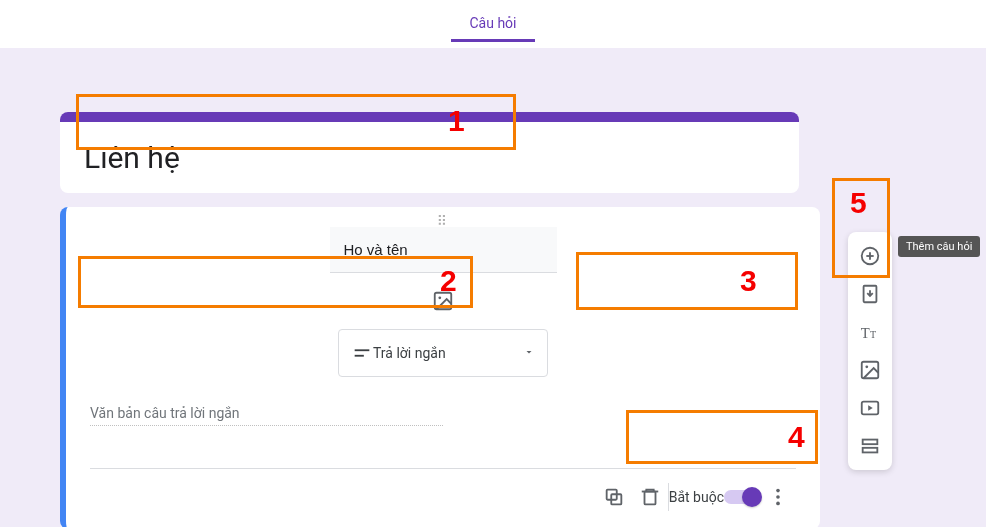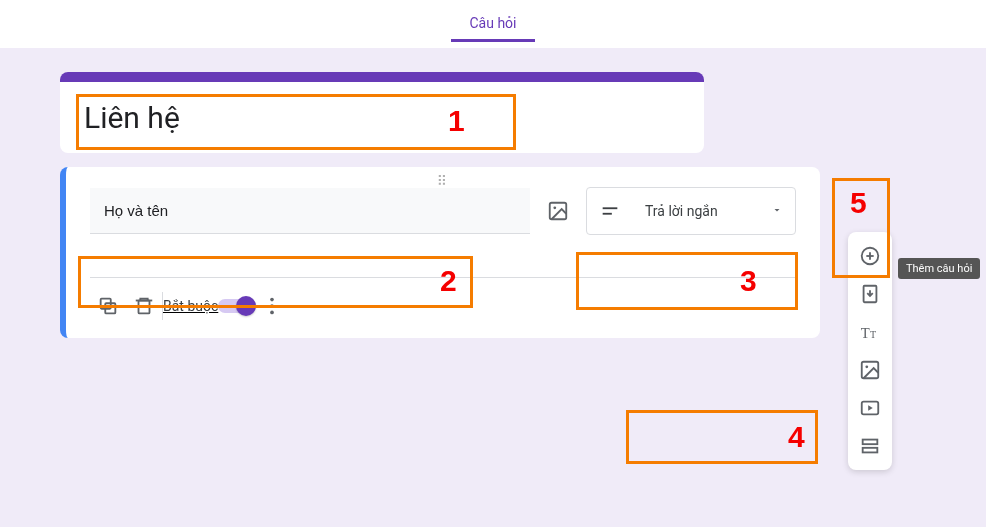--- a/index.html
+++ b/index.html
@@ -43,22 +43,23 @@
     position: relative;
   }
 
   
   .card {
     background: #fff;
     border-radius: 8px;
     position: relative;
   }
   .header-card {
-    width: 644px;
+    width: 739px;
     padding: 22px 24px 18px 24px;
+    margin-top: 40px;
   }
   .header-card::before {
     content: "";
     position: absolute;
     top: 0; left: 0; right: 0;
     height: 10px;
     background: #673ab7;
     border-radius: 8px 8px 0 0;
   }
   .form-title {
@@ -89,20 +90,21 @@
     color: #b0b0b0;
     font-size: 14px;
     letter-spacing: 2px;
     cursor: grab;
   }
 
   .q-row {
     display: flex;
     align-items: center;
     gap: 14px;
+    flex-direction: column;
   }
   .q-title {
     flex: 1;
     background: #f8f9fa;
     border: none;
     border-bottom: 1px solid #dadce0;
     padding: 14px 14px;
     font-size: 15px;
     color: #202124;
     outline: none;
@@ -114,21 +116,21 @@
     cursor: pointer;
   }
   .q-type {
     width: 210px;
     height: 48px;
     border: 1px solid #dadce0;
     border-radius: 4px;
     display: flex;
     align-items: center;
     padding: 0 12px;
-    gap: 24px;
+    gap: 0;
     cursor: pointer;
     color: #3c4043;
     font-size: 14px;
     position: relative;
   }
   .q-type .arrow {
     margin-left: auto;
     color: #5f6368;
   }
 
@@ -142,23 +144,22 @@
   }
 
   .divider {
     margin-top: 42px;
     border-top: 1px solid #dadce0;
   }
 
   .q-footer {
     display: flex;
     align-items: center;
-    justify-content: flex-start;
+    justify-content: flex-end;
     padding-top: 10px;
-    text-decoration: underline;
   }
   .icon-btn {
     width: 36px; height: 36px;
     display: flex; align-items:center; justify-content:center;
     color: #5f6368;
     cursor: pointer;
     border-radius: 50%;
   }
   .vsep {
     width: 1px;
@@ -209,21 +210,21 @@
     width: 36px; height: 36px;
     display:flex; align-items:center; justify-content:center;
     color: #5f6368;
     cursor: pointer;
     border-radius: 50%;
   }
 
   
   .tooltip {
     position: absolute;
-    top: 258px;
+    top: 236px;
     left: 898px;
     background: #555;
     color: #fff;
     font-size: 11px;
     padding: 4px 8px;
     border-radius: 3px;
     white-space: nowrap;
   }
 
   
@@ -276,20 +277,21 @@
           </svg>
         <span>Trả lời ngắn</span>
         <span class="arrow">
           <svg viewBox="0 0 24 24" style="width:12px;height:12px;fill:currentColor;stroke:none">
               <path d="M7 10l5 5 5-5z"></path>
             </svg>
         </span>
       </div>
     </div>
 
+    <div class="answer-placeholder">Văn bản câu trả lời ngắn</div>
 
     <div class="divider"></div>
 
     <div class="q-footer">
       <div class="icon-btn">
         <svg viewBox="0 0 24 24">
             <rect x="9" y="9" width="11" height="11" rx="1"></rect>
             <rect x="4" y="4" width="11" height="11" rx="1"></rect>
           </svg>
       </div>

